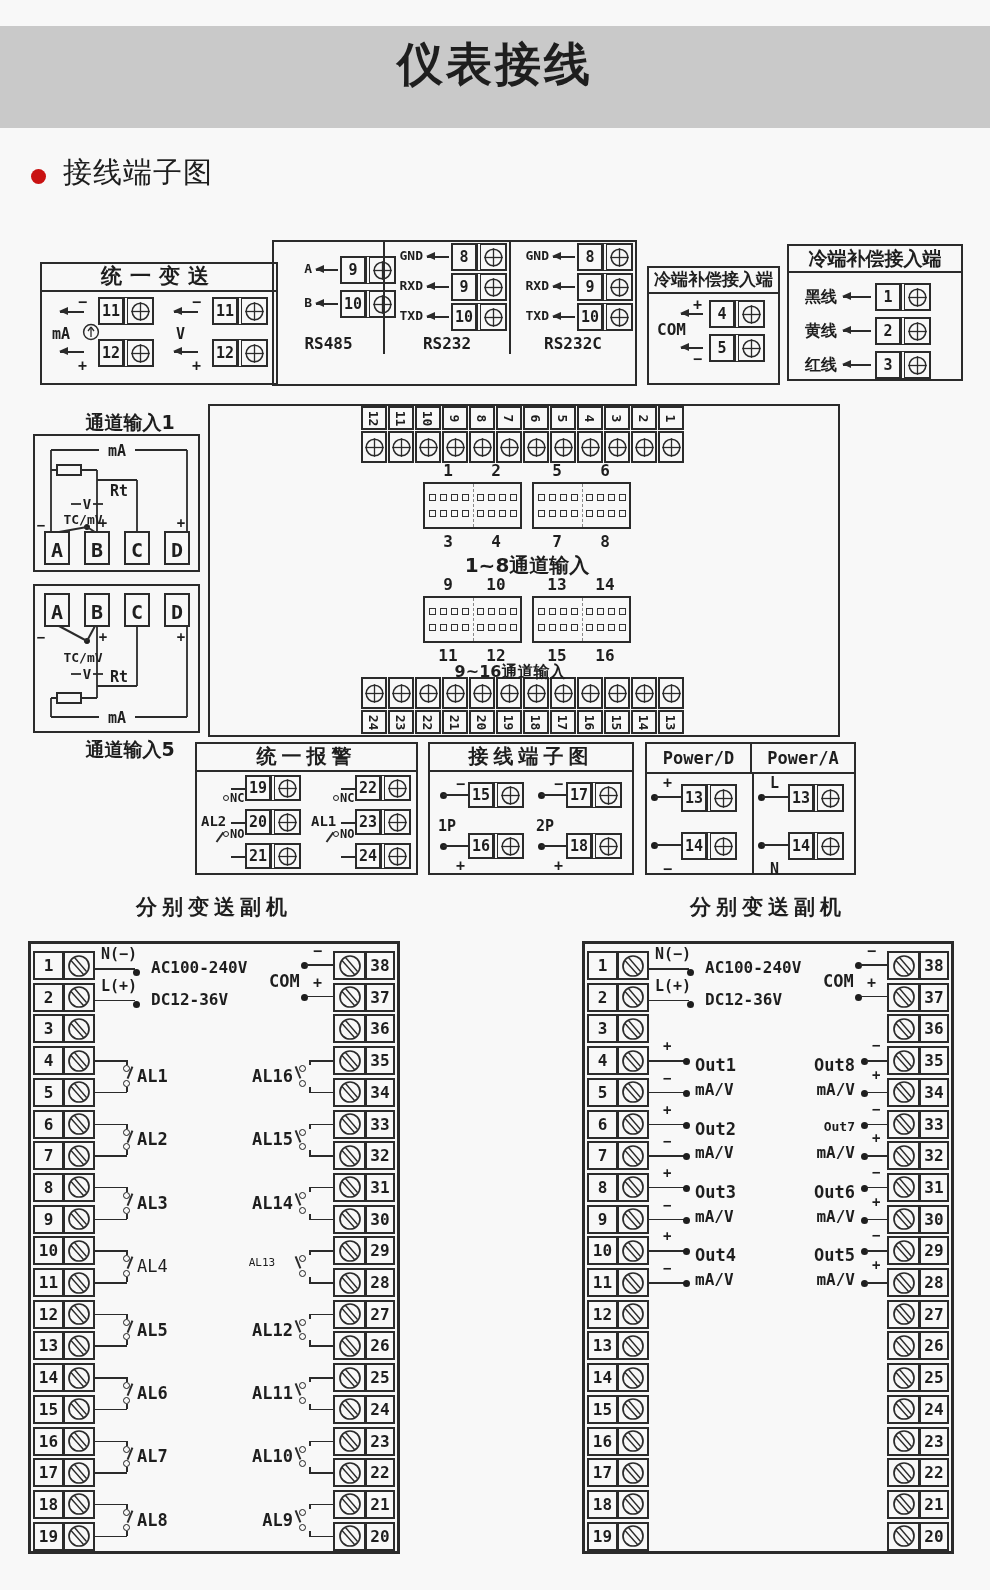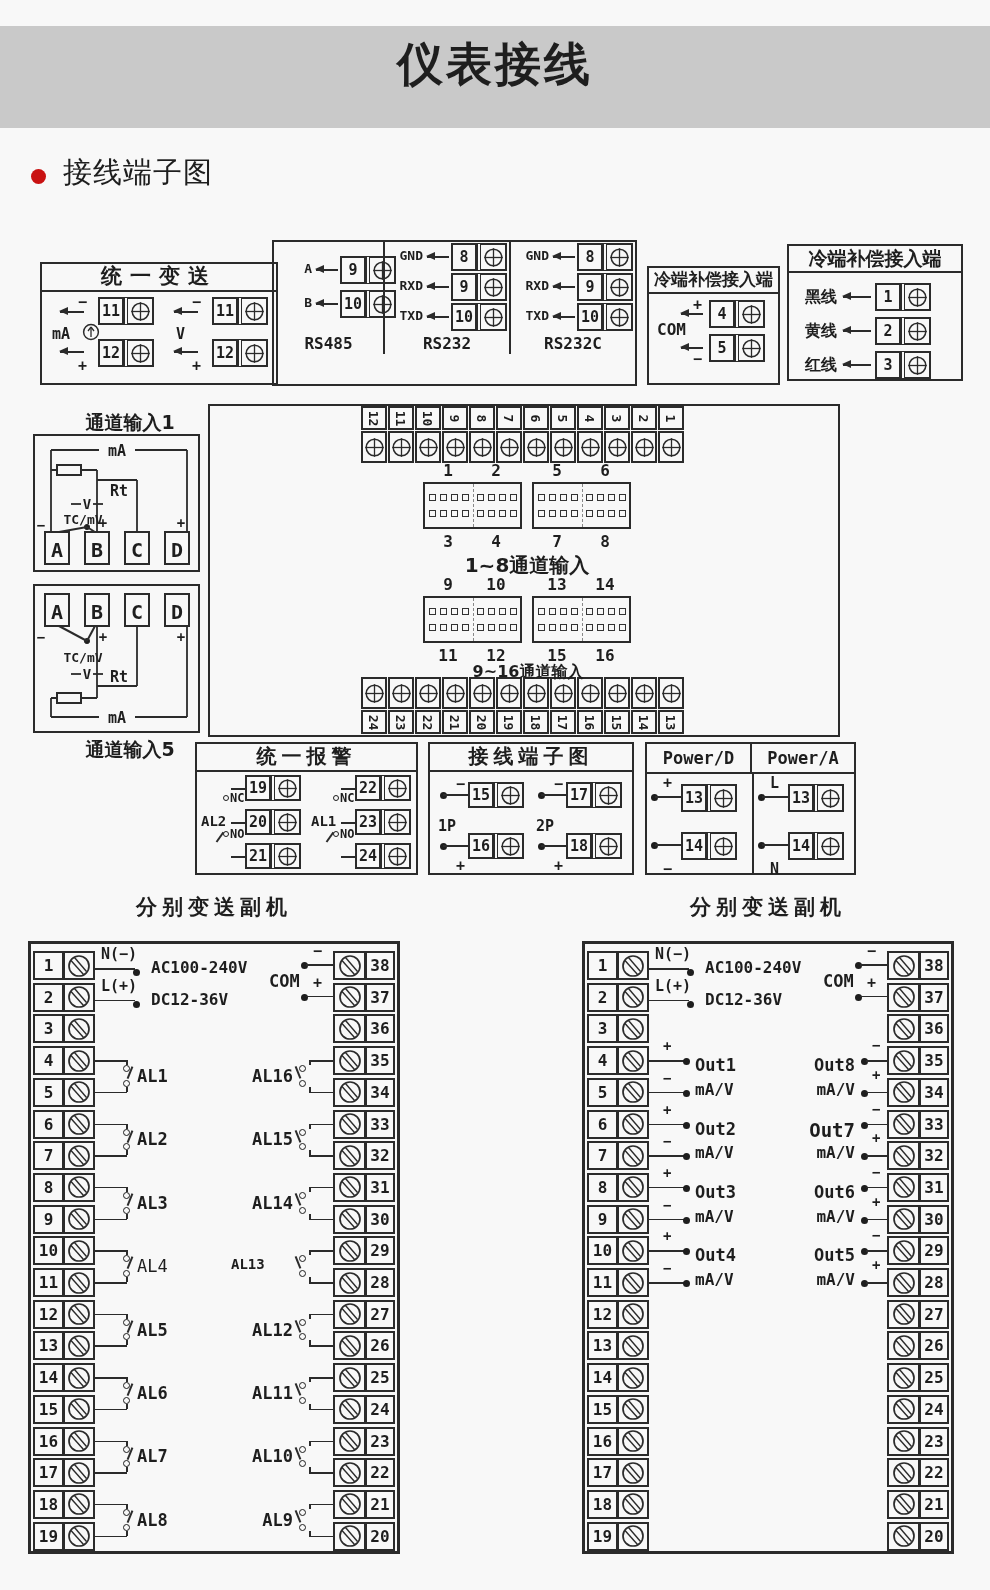--- a/index.html
+++ b/index.html
@@ -771,21 +771,21 @@
             <span class="pin"></span>
             <span class="pin"></span>
             <span class="pin"></span>
           </div>
         </div>
       </div>
       <div class="cap mono" style="left: 331px; top: 169px; width: 32px; font-size: 16px;">13</div>
       <div class="cap mono" style="left: 379px; top: 169px; width: 32px; font-size: 16px;">14</div>
       <div class="cap mono" style="left: 331px; top: 240px; width: 32px; font-size: 16px;">15</div>
       <div class="cap mono" style="left: 379px; top: 240px; width: 32px; font-size: 16px;">16</div>
-      <div class="cap" style="left: 178px; top: 256px; width: 280px; font-size: 16px; text-align: center;">9~16通道输入</div>
+      <div class="cap" style="left: 160px; top: 256px; width: 280px; font-size: 16px; text-align: center;">9~16通道输入</div>
     </div>
     <div class="box" style="left: 195px; top: 742px; width: 223px; height: 133px;">
       <div class="btitle" style="height: 28px; line-height: 25px; font-size: 20px; letter-spacing: 5px;">统一报警</div>
       <div class="abs" style="left: 4px; top: 31px; width: 104px; height: 98px;">
         <div class="sign" style="left: 0px; top: 38px; font-size: 14px;">AL2</div>
         <div class="line" style="left: 30px; top: 13px; width: 14px; height: 1.5px;"></div>
         <div class="line" style="left: 30px; top: 47px; width: 14px; height: 1.5px;"></div>
         <div class="line" style="left: 30px; top: 81px; width: 14px; height: 1.5px;"></div>
         <div class="sc" style="left: 22px; top: 20px; width: 6px; height: 6px;"></div>
         <div class="sign" style="left: 29px; top: 16px; font-size: 12px;">NC</div>
@@ -1473,21 +1473,21 @@
       <div class="line" style="left: 278px; top: 274.6px; width: 24px; height: 1.6px;"></div>
       <div class="line" style="left: 278px; top: 269.6px; width: 1.6px; height: 5px;"></div>
       <div class="abs mono" style="left: 200px; top: 248.75px; width: 62px; text-align: right; font-size: 17px; font-weight: bold;">AL14</div>
       <div class="line" style="left: 278px; top: 306.3px; width: 24px; height: 1.6px;"></div>
       <div class="line" style="left: 278px; top: 306.3px; width: 1.6px; height: 5px;"></div>
       <div class="sc" style="left: 268px; top: 311.3px;"></div>
       <div class="sc" style="left: 268px; top: 326px;"></div>
       <div class="line" style="left: 266px; top: 312.3px; width: 1.6px; height: 13px; transform: rotate(-22deg);"></div>
       <div class="line" style="left: 278px; top: 338px; width: 24px; height: 1.6px;"></div>
       <div class="line" style="left: 278px; top: 333px; width: 1.6px; height: 5px;"></div>
-      <div class="abs mono" style="left: 200px; top: 312.15px; width: 62px; text-align: left; font-size: 14px; font-weight: bold;">AL13</div>
+      <div class="abs mono" style="left: 200px; top: 312.15px; width: 62px; text-align: center; font-size: 11px; font-weight: normal;">AL13</div>
       <div class="line" style="left: 278px; top: 369.7px; width: 24px; height: 1.6px;"></div>
       <div class="line" style="left: 278px; top: 369.7px; width: 1.6px; height: 5px;"></div>
       <div class="sc" style="left: 268px; top: 374.7px;"></div>
       <div class="sc" style="left: 268px; top: 389.4px;"></div>
       <div class="line" style="left: 266px; top: 375.7px; width: 1.6px; height: 13px; transform: rotate(-22deg);"></div>
       <div class="line" style="left: 278px; top: 401.4px; width: 24px; height: 1.6px;"></div>
       <div class="line" style="left: 278px; top: 396.4px; width: 1.6px; height: 5px;"></div>
       <div class="abs mono" style="left: 200px; top: 375.55px; width: 62px; text-align: right; font-size: 17px; font-weight: bold;">AL12</div>
       <div class="line" style="left: 278px; top: 433.1px; width: 24px; height: 1.6px;"></div>
       <div class="line" style="left: 278px; top: 433.1px; width: 1.6px; height: 5px;"></div>
@@ -1944,21 +1944,21 @@
       <div class="dot" style="left: 98px; top: 336px;"></div>
       <div class="abs mono" style="left: 110px; top: 326px; font-size: 16px; font-weight: bold;">mA/V</div>
       <div class="abs mono" style="left: 212px; top: 111.1px; width: 58px; text-align: right; font-size: 17px; font-weight: bold;">Out8</div>
       <div class="dot" style="left: 276px; top: 114.1px;"></div>
       <div class="sign" style="left: 287px; top: 93.1px; font-size: 14px;">−</div>
       <div class="line" style="left: 281px; top: 116.1px; width: 21px; height: 1.6px;"></div>
       <div class="abs mono" style="left: 212px; top: 135.8px; width: 58px; text-align: right; font-size: 16px; font-weight: bold;">mA/V</div>
       <div class="dot" style="left: 276px; top: 145.8px;"></div>
       <div class="sign" style="left: 287px; top: 122.8px; font-size: 14px;">+</div>
       <div class="line" style="left: 281px; top: 147.8px; width: 21px; height: 1.6px;"></div>
-      <div class="abs mono" style="left: 212px; top: 174.5px; width: 58px; text-align: right; font-size: 19px; font-weight: bold;">Out7</div>
+      <div class="abs mono" style="left: 212px; top: 174.5px; width: 58px; text-align: right; font-size: 13px; font-weight: bold;">Out7</div>
       <div class="dot" style="left: 276px; top: 177.5px;"></div>
       <div class="sign" style="left: 287px; top: 156.5px; font-size: 14px;">−</div>
       <div class="line" style="left: 281px; top: 179.5px; width: 21px; height: 1.6px;"></div>
       <div class="abs mono" style="left: 212px; top: 199.2px; width: 58px; text-align: right; font-size: 16px; font-weight: bold;">mA/V</div>
       <div class="dot" style="left: 276px; top: 209.2px;"></div>
       <div class="sign" style="left: 287px; top: 186.2px; font-size: 14px;">+</div>
       <div class="line" style="left: 281px; top: 211.2px; width: 21px; height: 1.6px;"></div>
       <div class="abs mono" style="left: 212px; top: 237.9px; width: 58px; text-align: right; font-size: 17px; font-weight: bold;">Out6</div>
       <div class="dot" style="left: 276px; top: 240.9px;"></div>
       <div class="sign" style="left: 287px; top: 219.9px; font-size: 14px;">−</div>

